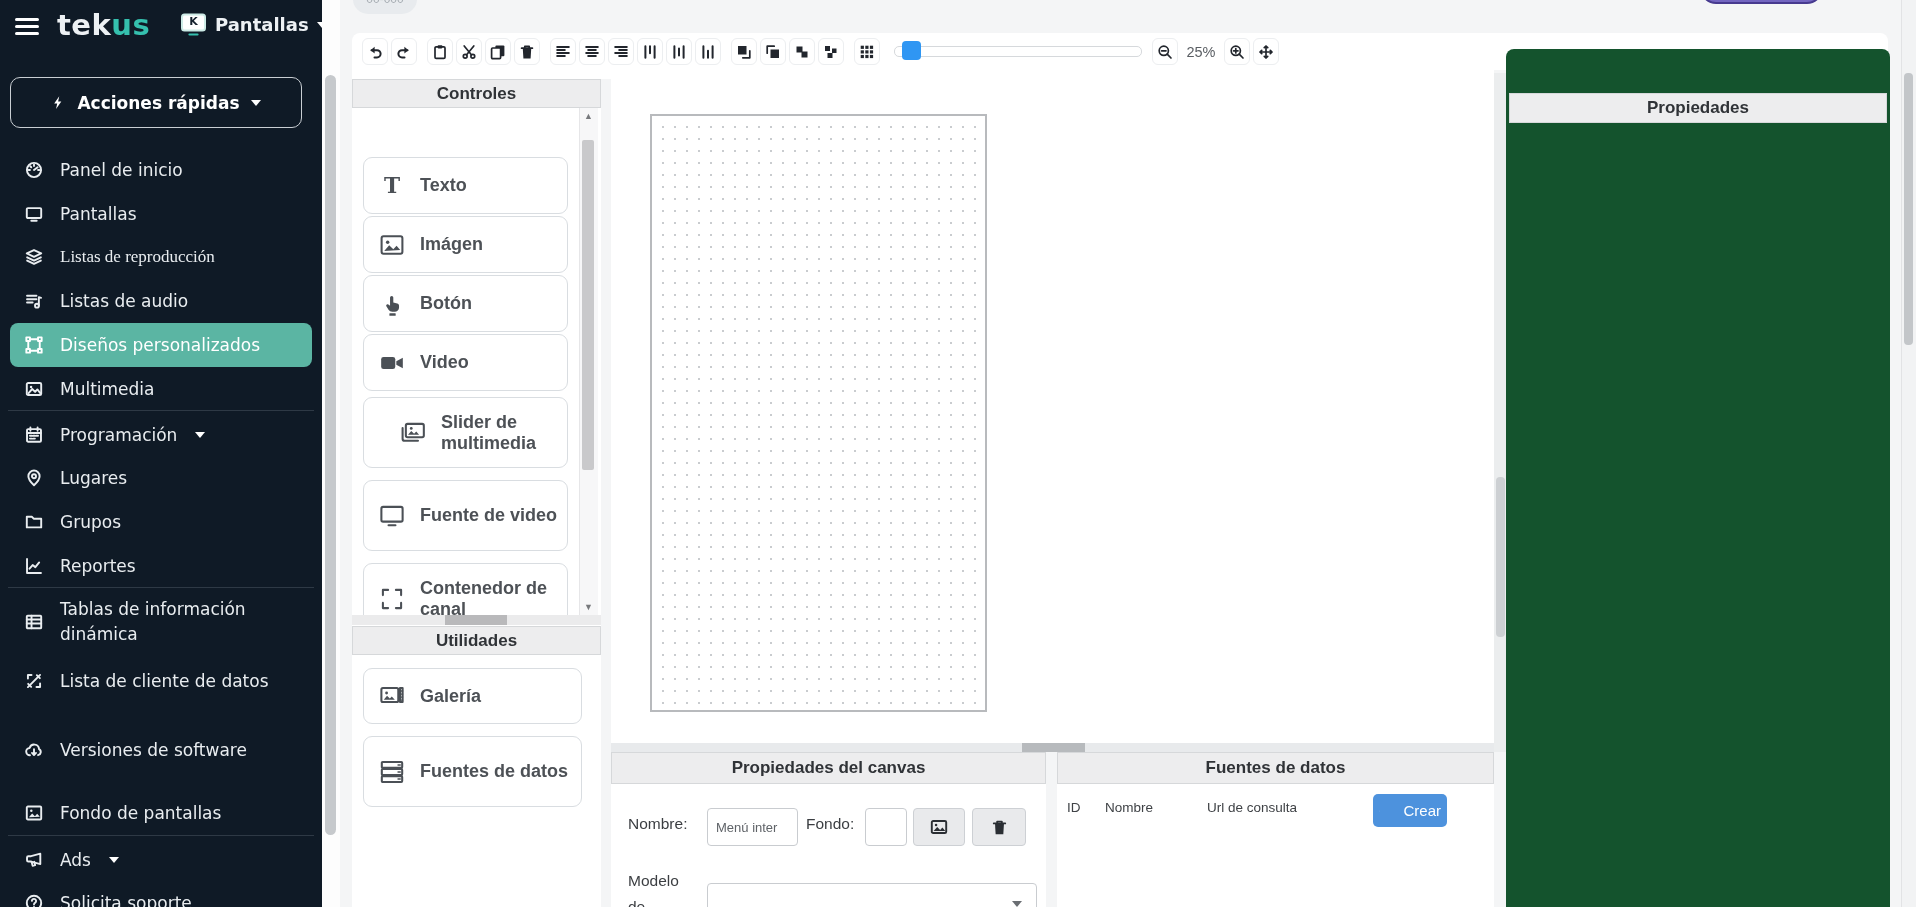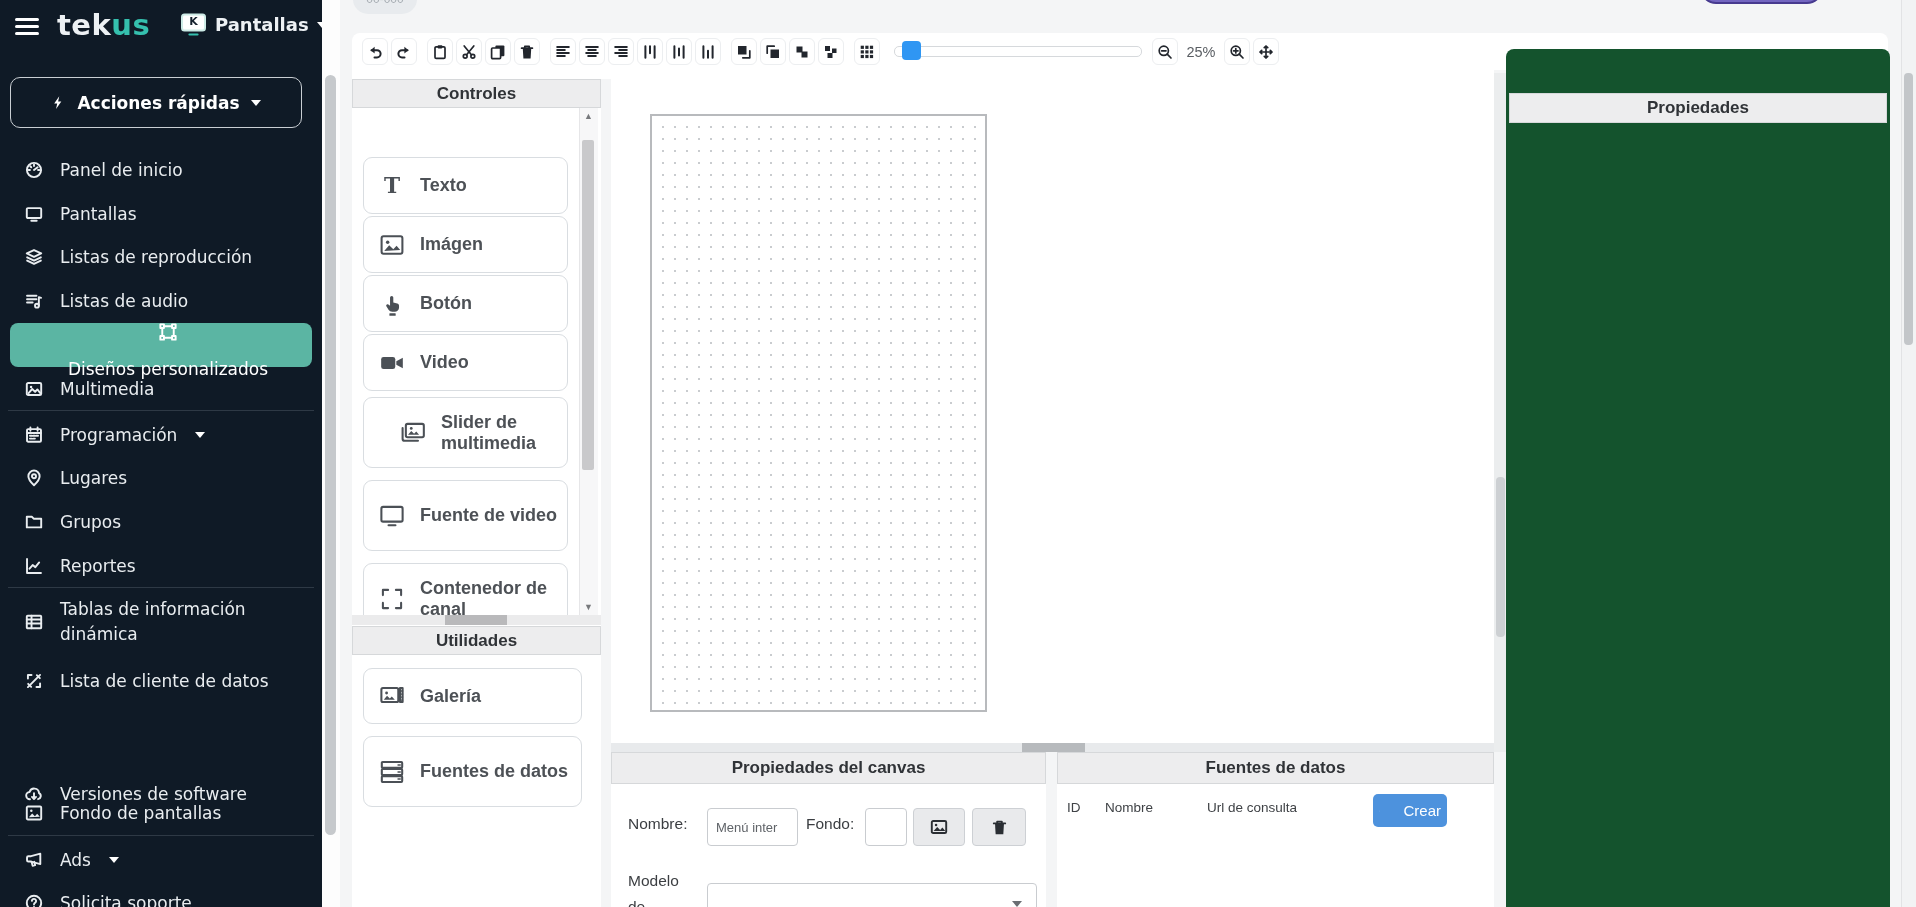--- a/index.html
+++ b/index.html
@@ -160,41 +160,41 @@
       </div>
       <div class="nav-item" style="top: 192px;">
         <span class="nicon">
           <svg class="ic" viewBox="0 0 16 16" width="18" height="18">
             <rect x="1.6" y="2.8" width="12.8" height="8.8" rx="1"></rect>
             <path d="M5.6 14h4.8"></path>
           </svg>
         </span>
         <span class="nlabel">Pantallas</span>
       </div>
-      <div class="nav-item" style="top: 235px;">
+      <div class="nav-item" style="top: 235px; font-family: Liberation Serif, serif;">
         <span class="nicon">
           <svg class="ic" viewBox="0 0 16 16" width="18" height="18">
             <path d="M8 1.8l6.4 3-6.4 3-6.4-3z"></path>
             <path d="M1.9 8.3L8 11.2l6.1-2.9"></path>
             <path d="M1.9 11.2L8 14.1l6.1-2.9"></path>
           </svg>
         </span>
         <span class="nlabel">Listas de reproducción</span>
       </div>
       <div class="nav-item" style="top: 279px;">
         <span class="nicon">
           <svg class="ic" viewBox="0 0 16 16" width="18" height="18">
             <path d="M1.8 3.4h8.4M1.8 6.4h8.4M1.8 9.4h5"></path>
             <circle cx="10.6" cy="12.2" r="1.7"></circle>
             <path d="M12.3 12.2V4.6l2 .6"></path>
           </svg>
         </span>
         <span class="nlabel">Listas de audio</span>
       </div>
-      <div class="nav-item active" style="top: 323px; flex-direction: column;">
+      <div class="nav-item active" style="top: 323px;">
         <span class="nicon">
           <svg class="ic" viewBox="0 0 16 16" width="18" height="18">
             <path d="M4.6 2.9h6.8M4.6 13.1h6.8M2.9 4.6v6.8M13.1 4.6v6.8"></path>
             <rect x="1.2" y="1.2" width="3.2" height="3.2"></rect>
             <rect x="11.6" y="1.2" width="3.2" height="3.2"></rect>
             <rect x="1.2" y="11.6" width="3.2" height="3.2"></rect>
             <rect x="11.6" y="11.6" width="3.2" height="3.2"></rect>
           </svg>
         </span>
         <span class="nlabel">Diseños personalizados</span>
@@ -261,21 +261,21 @@
         <span class="nicon">
           <svg class="ic" viewBox="0 0 16 16" width="18" height="18">
             <path d="M2.6 13.4L13.4 2.6"></path>
             <path d="M5.8 2.6H2.6v3.2"></path>
             <path d="M10.2 13.4h3.2v-3.2"></path>
             <path d="M10.5 2.8l2.7 2.7M2.8 10.5l2.7 2.7"></path>
           </svg>
         </span>
         <span class="nlabel">Lista de cliente de datos</span>
       </div>
-      <div class="nav-item" style="top: 772px;">
+      <div class="nav-item" style="top: 728px;">
         <span class="nicon">
           <svg class="ic" viewBox="0 0 16 16" width="18" height="18">
             <path d="M4.4 12.6a3.2 3.2 0 0 1-.3-6.4 4.3 4.3 0 0 1 8.4 1 2.9 2.9 0 0 1-.9 5.4"></path>
             <path d="M8 7.2v5.2M6.2 10.6L8 12.4l1.8-1.8"></path>
           </svg>
         </span>
         <span class="nlabel">Versiones de software</span>
       </div>
       <div class="nav-item" style="top: 791px;">
         <span class="nicon">

